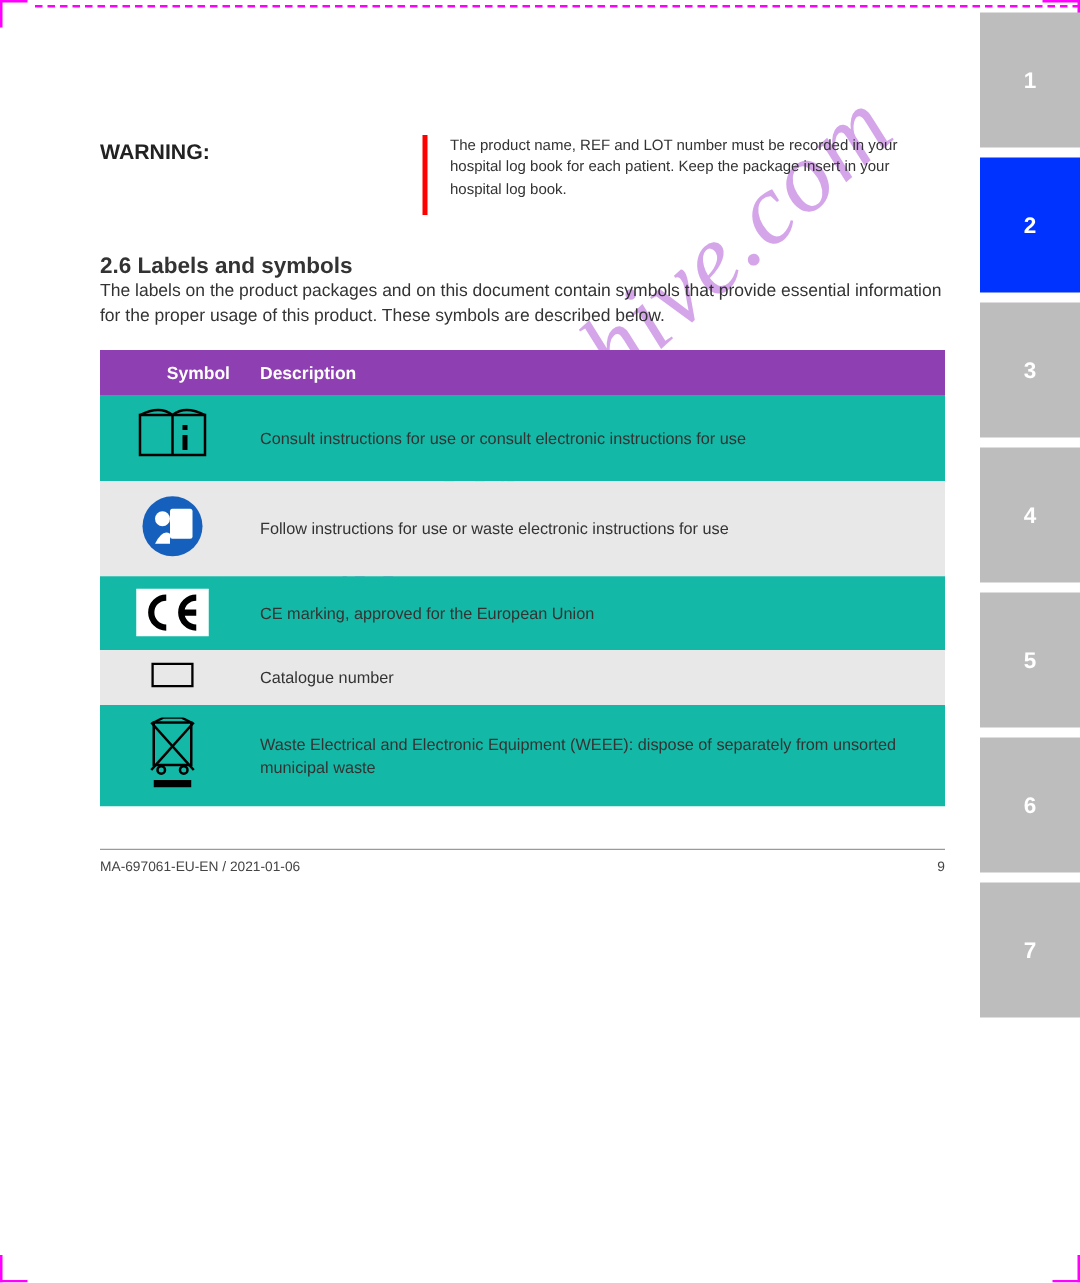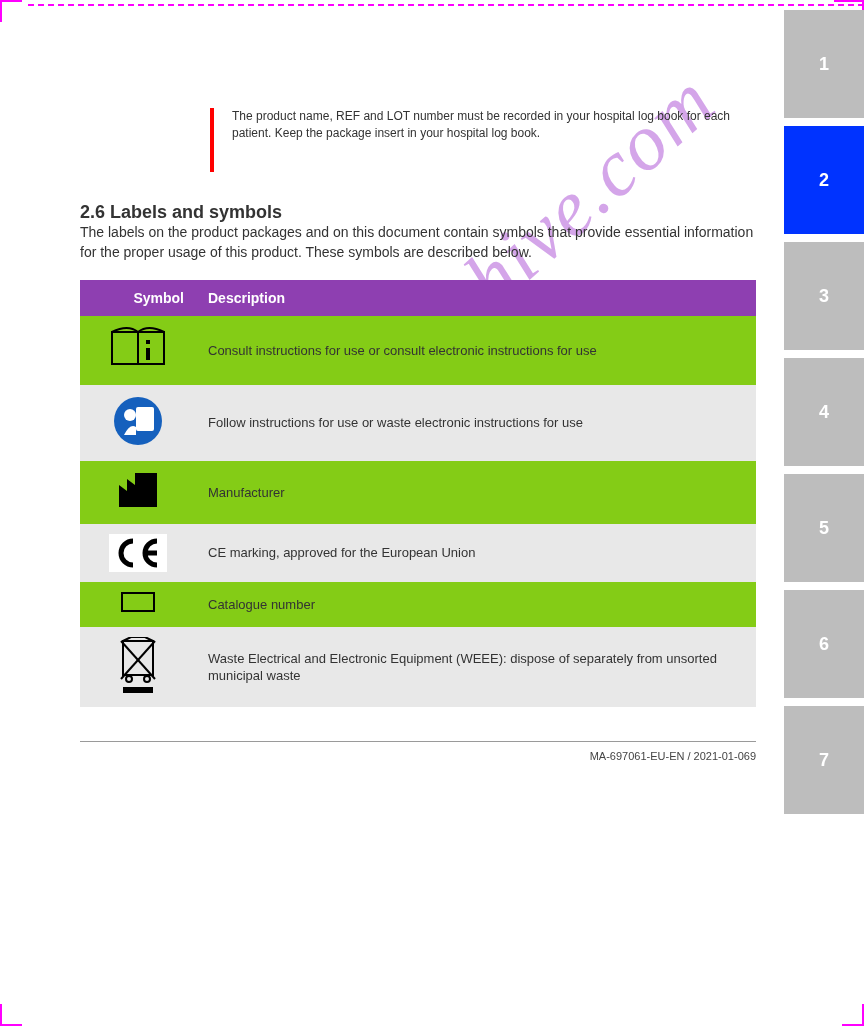--- a/index.html
+++ b/index.html
@@ -85,29 +85,29 @@
     text-align: left;
     font-size: 14px;
     padding: 10px 12px;
   }
   .tbl thead th:first-child { width: 116px; text-align: right; }
   .tbl tbody td {
     padding: 10px 12px;
     vertical-align: middle;
     font-size: 13px;
     line-height: 1.35;
-    background: #84cc16;
+    background: #14b8a6;
   }
   .tbl tbody tr:nth-child(even) td { background: #e8e8e8; }
   .tbl tbody td:first-child { text-align: center; }
   .icon-box { display: inline-flex; align-items: center; justify-content: center; }
   .hr { border: 0; border-top: 1px solid #9a9a9a; margin-top: 34px; }
   .footer {
     display: flex;
-    justify-content: flex-end;
+    justify-content: space-between;
     font-size: 11px;
     color: #444;
     margin-top: 8px;
   }
   .watermark {
     position: absolute;
     left: 190px;
     top: 240px;
     font-size: 80px;
     color: #b15dd8;
@@ -143,20 +143,21 @@
   <div class="tab">3</div>
   <div class="tab">4</div>
   <div class="tab">5</div>
   <div class="tab">6</div>
   <div class="tab">7</div>
 </div>
 
 <div class="content">
 
   <div class="warn-row">
+    <div class="warn-label">WARNING:</div>
     <div class="warn-bar"></div>
     <div class="warn-body">The product name, REF and LOT number must be recorded in your hospital log book for each patient. Keep the package insert in your hospital log book.</div>
   </div>
 
   <div class="section-num">2.6 Labels and symbols</div>
   <div class="section-lead">The labels on the product packages and on this document contain symbols that provide essential information for the proper usage of this product. These symbols are described below.</div>
 
   <table class="tbl">
     <thead>
       <tr>
@@ -184,30 +185,20 @@
           <span class="icon-box">
             <svg width="52" height="52" viewBox="0 0 52 52">
               <circle cx="26" cy="26" r="24" fill="#1560bd"></circle>
               <rect x="24" y="12" width="18" height="24" rx="2" fill="#fff"></rect>
               <circle cx="18" cy="20" r="6" fill="#fff"></circle>
               <path d="M12 40 Q18 28 24 32 L24 40 Z" fill="#fff"></path>
             </svg>
           </span>
         </td>
         <td>Follow instructions for use or waste electronic instructions for use</td>
-      </tr>
-      <tr>
-        <td>
-          <span class="icon-box">
-            <svg width="42" height="38" viewBox="0 0 42 38">
-              <path d="M2 36 L2 14 L10 20 L10 8 L18 14 L18 2 L40 2 L40 36 Z" fill="#000"></path>
-            </svg>
-          </span>
-        </td>
-        <td>Manufacturer</td>
       </tr>
       <tr>
         <td>
           <span class="icon-box" style="background:#fff;padding:4px 6px;">
             <svg width="46" height="30" viewBox="0 0 46 30">
               <path d="M18 3 A12 12 0 1 0 18 27" fill="none" stroke="#000" stroke-width="5"></path>
               <path d="M42 3 A12 12 0 1 0 42 27 M30 15 L42 15" fill="none" stroke="#000" stroke-width="5"></path>
             </svg>
           </span>
         </td>

